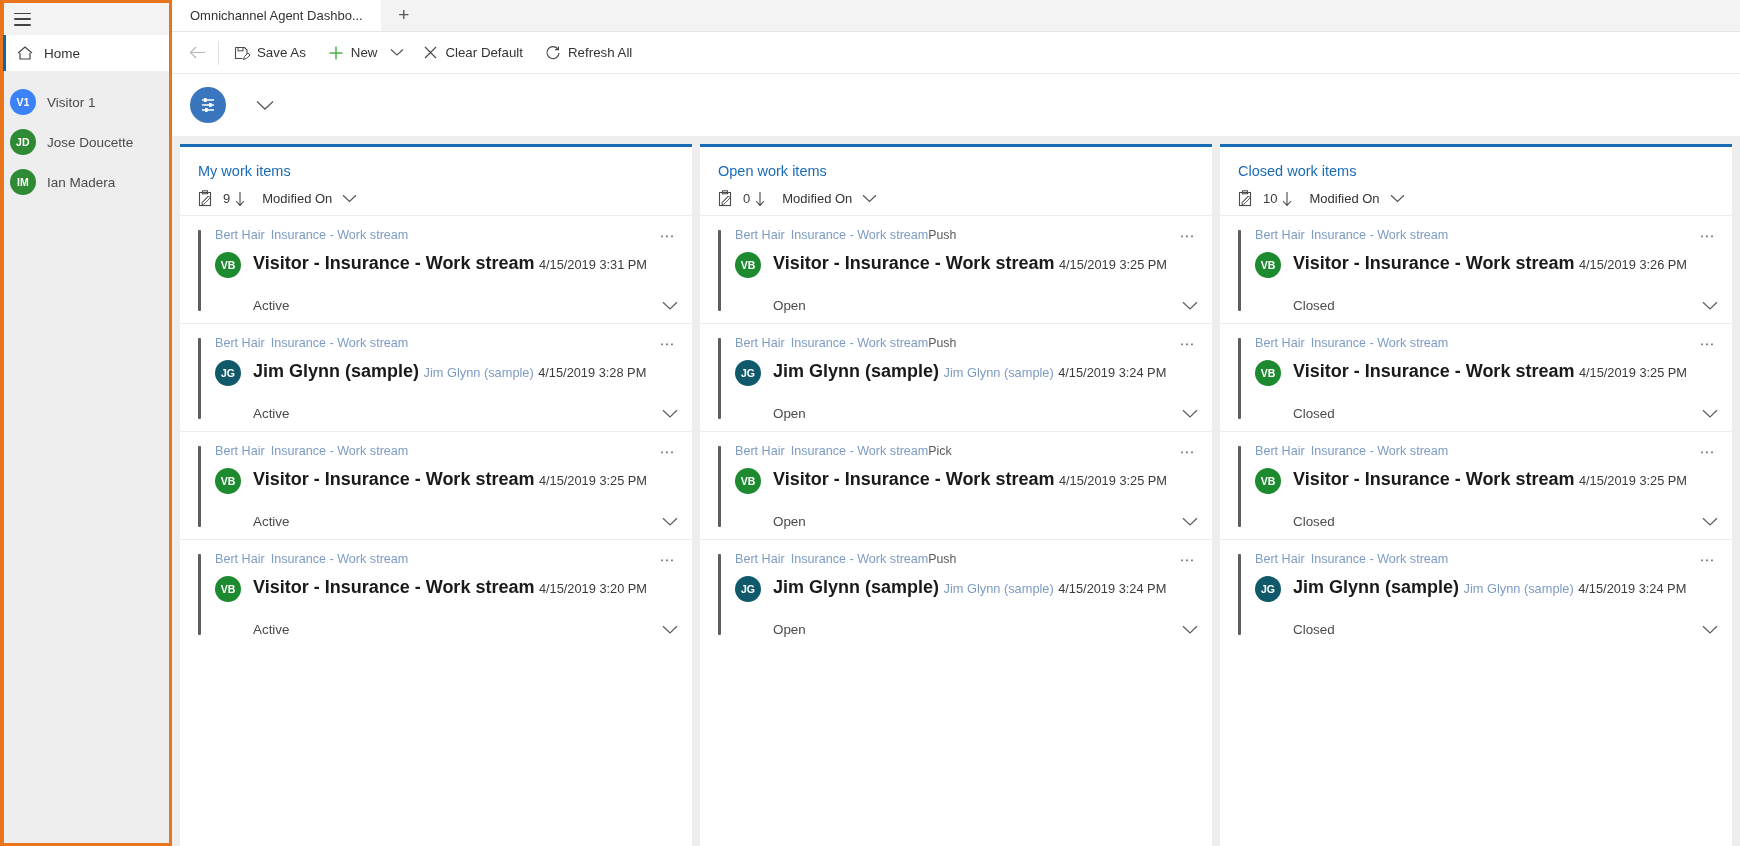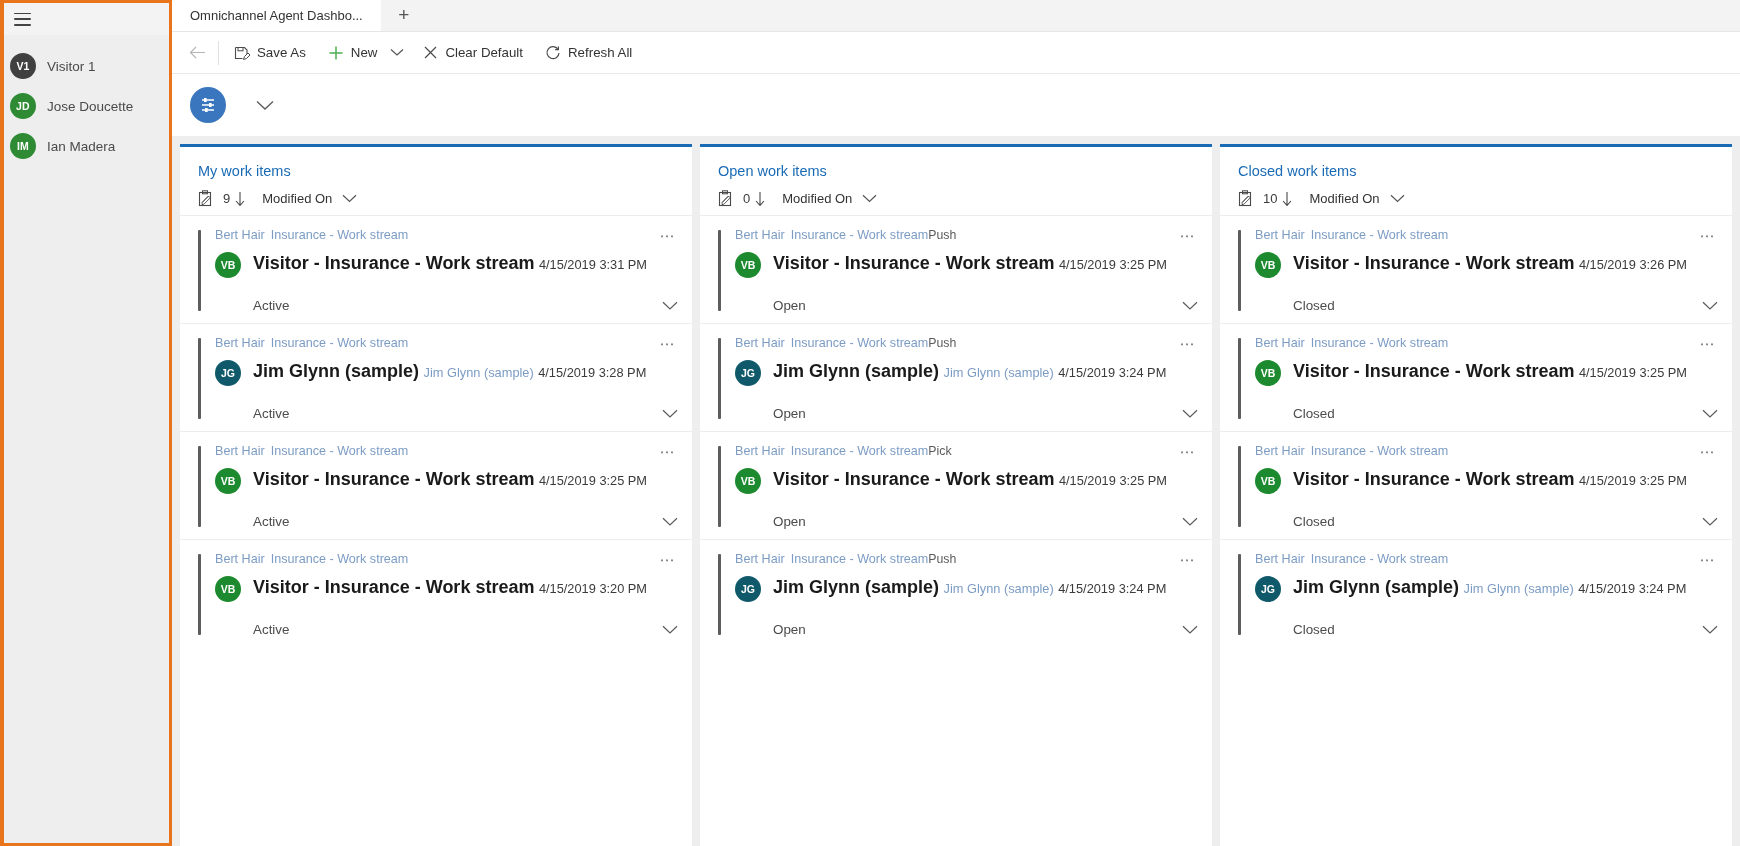--- a/index.html
+++ b/index.html
@@ -151,24 +151,33 @@
 
   <div class="sidebar">
     <div class="hamburger-row">
       <div class="hamburger">
         <span></span>
           <span></span>
           <span></span>
       </div>
     </div>
 
+    <div class="home-row">
+      <span class="home-icon">
+        <svg width="18" height="16" viewBox="0 0 18 16">
+            <path d="M2 8 L9 2 L16 8" fill="none" stroke="#444" stroke-width="1.2"></path>
+            <path d="M4 8 V14 H14 V8" fill="none" stroke="#444" stroke-width="1.2"></path>
+          </svg>
+      </span>
+      <span class="home-label">Home</span>
+    </div>
 
     <div class="people">
       <div class="person">
-        <span class="avatar-sb" style="background: #404040;">V1</span>
+        <span class="avatar-sb" style="background: #3b82f6;">V1</span>
         <span class="person-name">Visitor 1</span>
       </div>
       <div class="person">
         <span class="avatar-sb" style="background: rgb(46, 139, 51);">JD</span>
         <span class="person-name">Jose Doucette</span>
       </div>
       <div class="person">
         <span class="avatar-sb" style="background: rgb(46, 139, 51);">IM</span>
         <span class="person-name">Ian Madera</span>
       </div>

